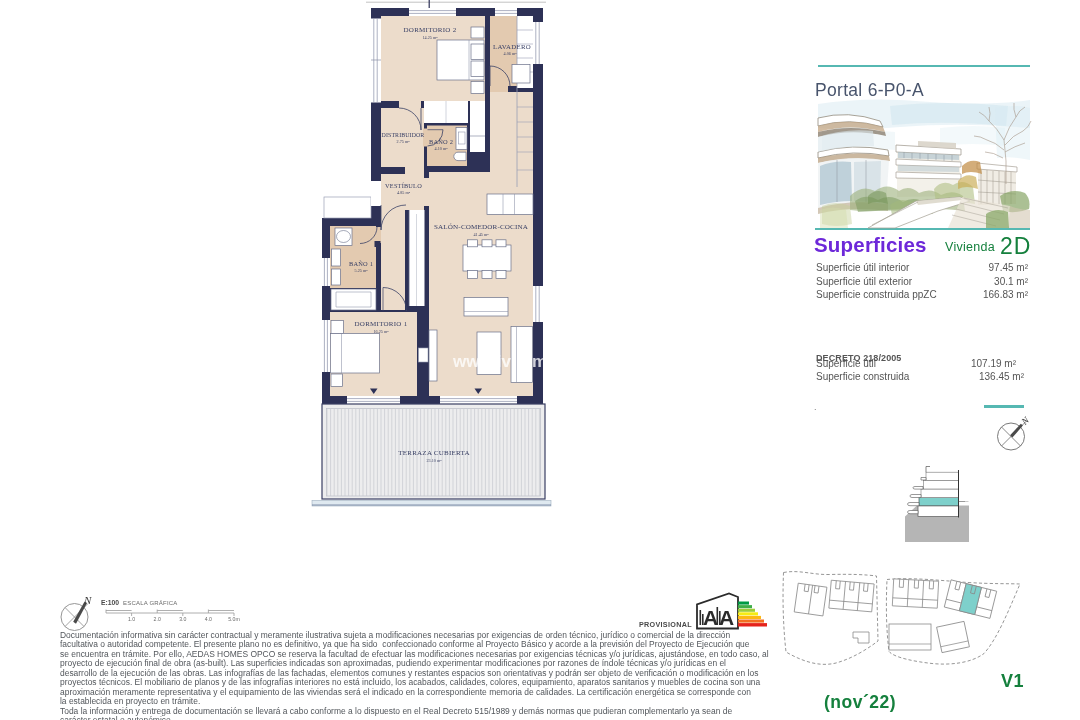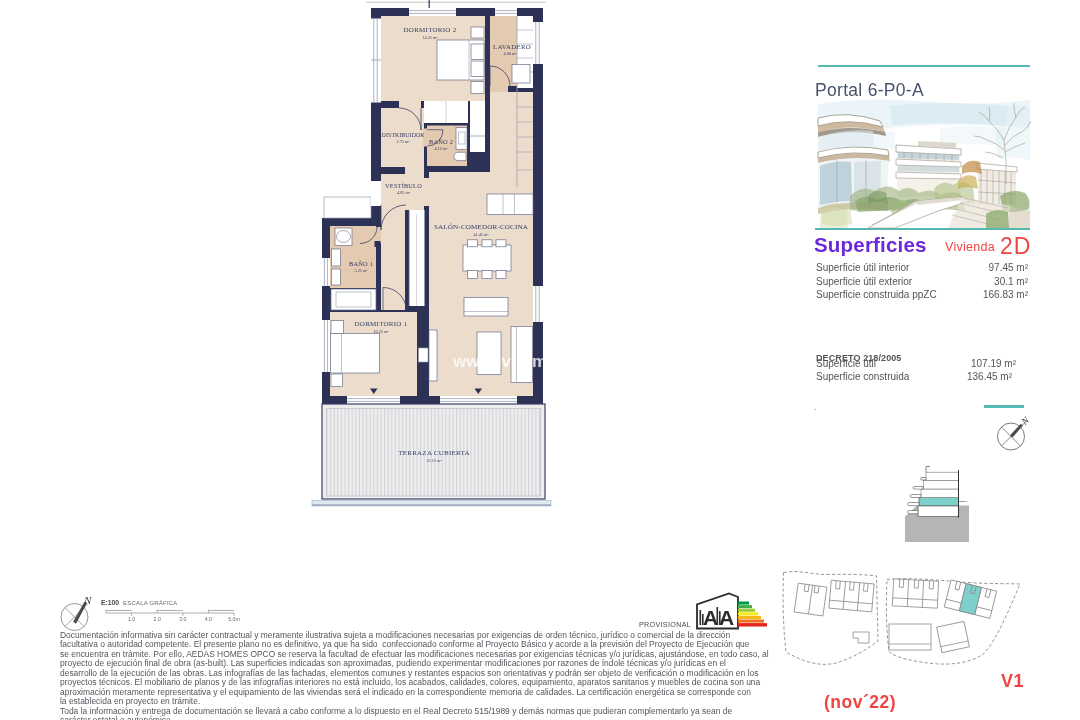--- a/index.html
+++ b/index.html
@@ -1,43 +1,43 @@
 <!DOCTYPE html>
 <html><head><meta charset="utf-8">
 <style>
 html,body{margin:0;padding:0;width:1080px;height:720px;background:#fff;overflow:hidden}
 *{box-sizing:border-box}
 body{font-family:"Liberation Sans",sans-serif;position:relative}
 .abs{position:absolute}
 .navy{color:#48546c}
-.org{color:#ef4444}
+.org{color:#15803d}
 .row{position:absolute;width:212px;left:816px;font-size:10px;color:#555}
 .row b{float:right;font-weight:normal}
 </style></head>
 <body>
 
 <div class="abs" style="left:818px;top:65px;width:212px;height:2px;background:#56b8b2"></div>
 <div class="abs navy" style="left:815px;top:80px;font-size:17.5px;font-weight:normal;letter-spacing:.3px">Portal 6-P0-A</div>
 <div class="abs" style="left:815px;top:228px;width:215px;height:2px;background:#56b8b2"></div>
 <div class="abs navy" style="left:814px;top:233px;font-size:20.5px;font-weight:bold;letter-spacing:.2px;color:#6d28d9">Superficies</div>
 <div class="abs org" style="left:945px;top:240px;font-size:12.5px;letter-spacing:.3px">Vivienda</div>
 <div class="abs org" style="left:1000px;top:233px;font-size:23px;font-weight:normal;letter-spacing:1px">2D</div>
 <div class="row" style="top:262px">Superficie útil interior <b>97.45 m²</b></div>
 <div class="row" style="top:275.5px">Superficie útil exterior <b>30.1 m²</b></div>
 <div class="row" style="top:289px">Superficie construida ppZC <b>166.83 m²</b></div>
 <div class="row" style="top:353px;font-weight:bold;font-size:9px;letter-spacing:.1px">DECRETO 218/2005</div>
 <div class="row" style="top:357.5px">Superficie útil <b style="margin-right:12px">107.19 m²</b></div>
-<div class="row" style="top:371px">Superficie construida <b style="margin-right:16px">136.45 m²</b></div>
+<div class="row" style="top:371px">Superficie construida <b style="margin-right:4px">136.45 m²</b></div>
 <div class="abs" style="left:984px;top:405px;width:40px;height:2.5px;background:#56b8b2"></div>
 <div class="abs" style="left:814px;top:402px;font-size:9px;color:#777">.</div>
 
 <div class="abs org" style="left:824px;top:671px;width:200px;text-align:right;font-size:18px;font-weight:bold;letter-spacing:.5px">V1</div>
 <div class="abs org" style="left:824px;top:691.5px;width:200px;font-size:17.5px;font-weight:bold;letter-spacing:.5px">(nov´22)</div>
 
-<div class="abs" style="left:639px;top:619.5px;font-size:7.2px;font-weight:normal;color:#4a4a4a;letter-spacing:.3px">PROVISIONAL</div>
+<div class="abs" style="left:639px;top:619.5px;font-size:7.2px;font-weight:bold;color:#4a4a4a;letter-spacing:.3px">PROVISIONAL</div>
 
 <div class="abs" style="left:101px;top:599px;font-size:6.8px;font-weight:bold;color:#4a4a4a">E:100</div>
 <div class="abs" style="left:123px;top:600px;font-size:6px;color:#6a6a6a;letter-spacing:.2px">ESCALA GRÁFICA</div>
 
 <div id="disc" class="abs" style="left:60px;top:630.5px;font-size:8.45px;line-height:9.55px;color:#53575c;white-space:nowrap">Documentación informativa sin carácter contractual y meramente ilustrativa sujeta a modificaciones necesarias por exigencias de orden técnico, jurídico o comercial de la dirección<br>facultativa o autoridad competente. El presente plano no es definitivo, ya que ha sido&nbsp; confeccionado conforme al Proyecto Básico y acorde a la previsión del Proyecto de Ejecución que<br>se encuentra en trámite. Por ello, AEDAS HOMES OPCO se reserva la facultad de efectuar las modificaciones necesarias por exigencias técnicas y/o jurídicas, ajustándose, en todo caso, al<br>proyecto de ejecución final de obra (as-built). Las superficies indicadas son aproximadas, pudiendo experimentar modificaciones por razones de índole técnicas y/o jurídicas en el<br>desarrollo de la ejecución de las obras. Las infografías de las fachadas, elementos comunes y restantes espacios son orientativas y podrán ser objeto de verificación o modificación en los<br>proyectos técnicos. El mobiliario de planos y de las infografías interiores no está incluido, los acabados, calidades, colores, equipamiento, aparatos sanitarios y muebles de cocina son una<br>aproximación meramente representativa y el equipamiento de las viviendas será el indicado en la correspondiente memoria de calidades. La certificación energética se corresponde con<br>la establecida en proyecto en trámite.<br>Toda la información y entrega de documentación se llevará a cabo conforme a lo dispuesto en el Real Decreto 515/1989 y demás normas que pudieran complementarlo ya sean de<br>carácter estatal o autonómico.</div>
 
 <svg class="abs" style="left:0;top:0" width="1080" height="720" viewBox="0 0 1080 720">
 
 <g>
 

